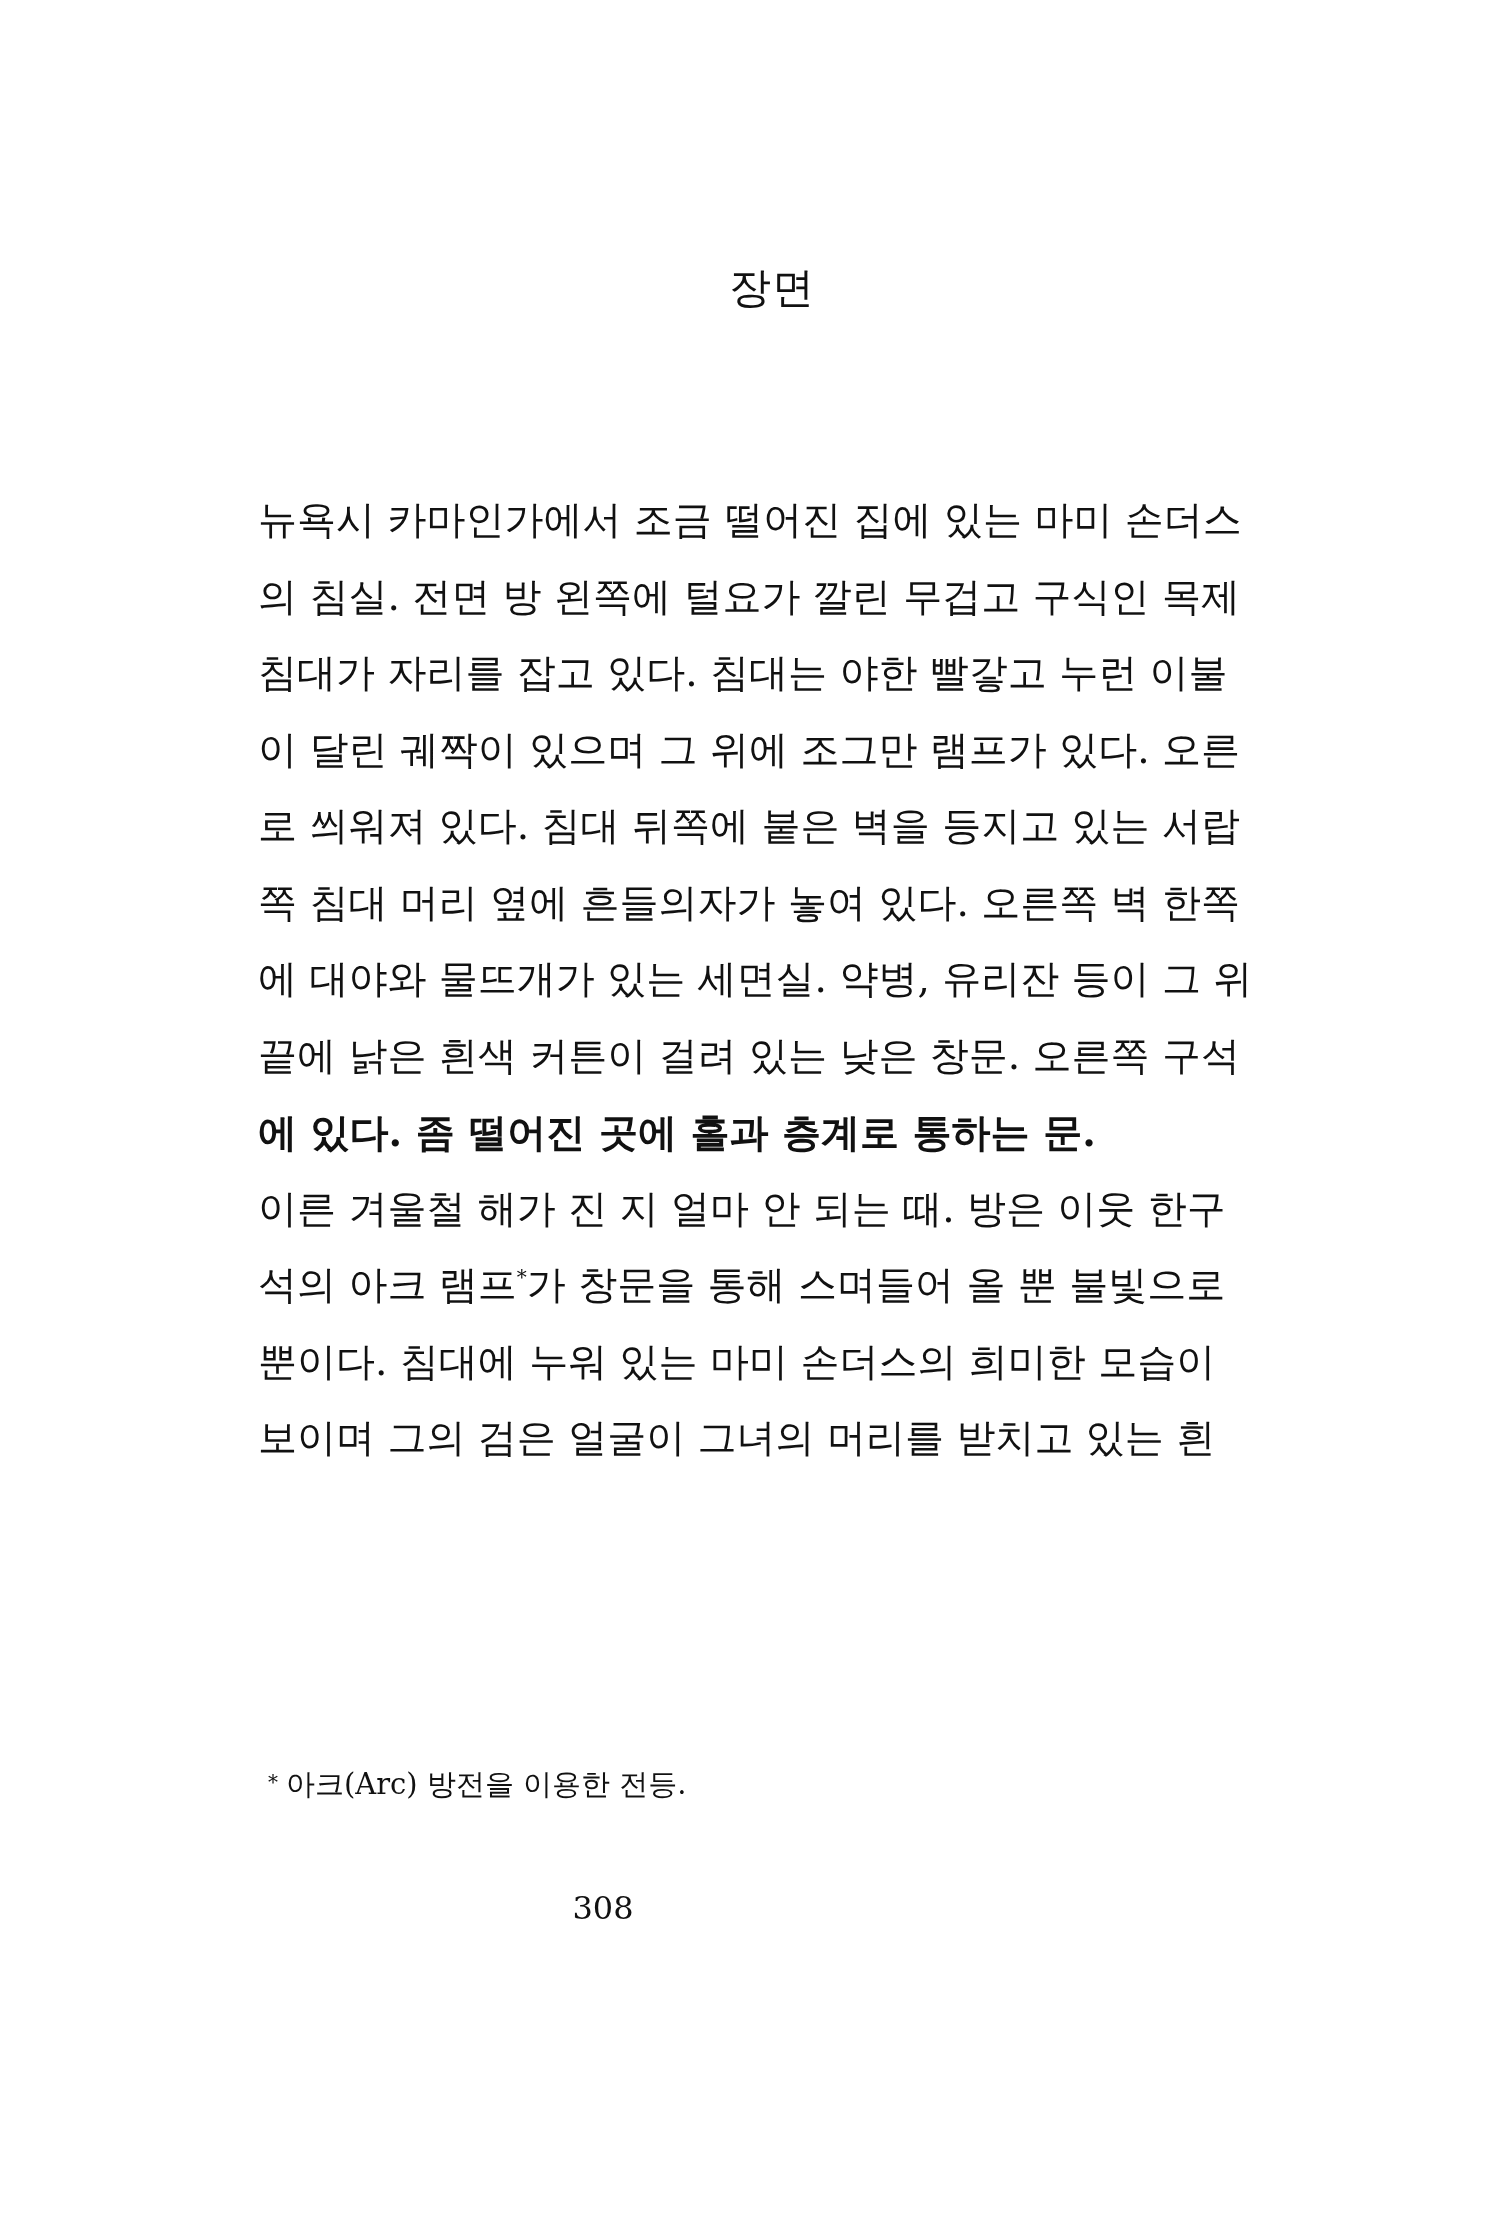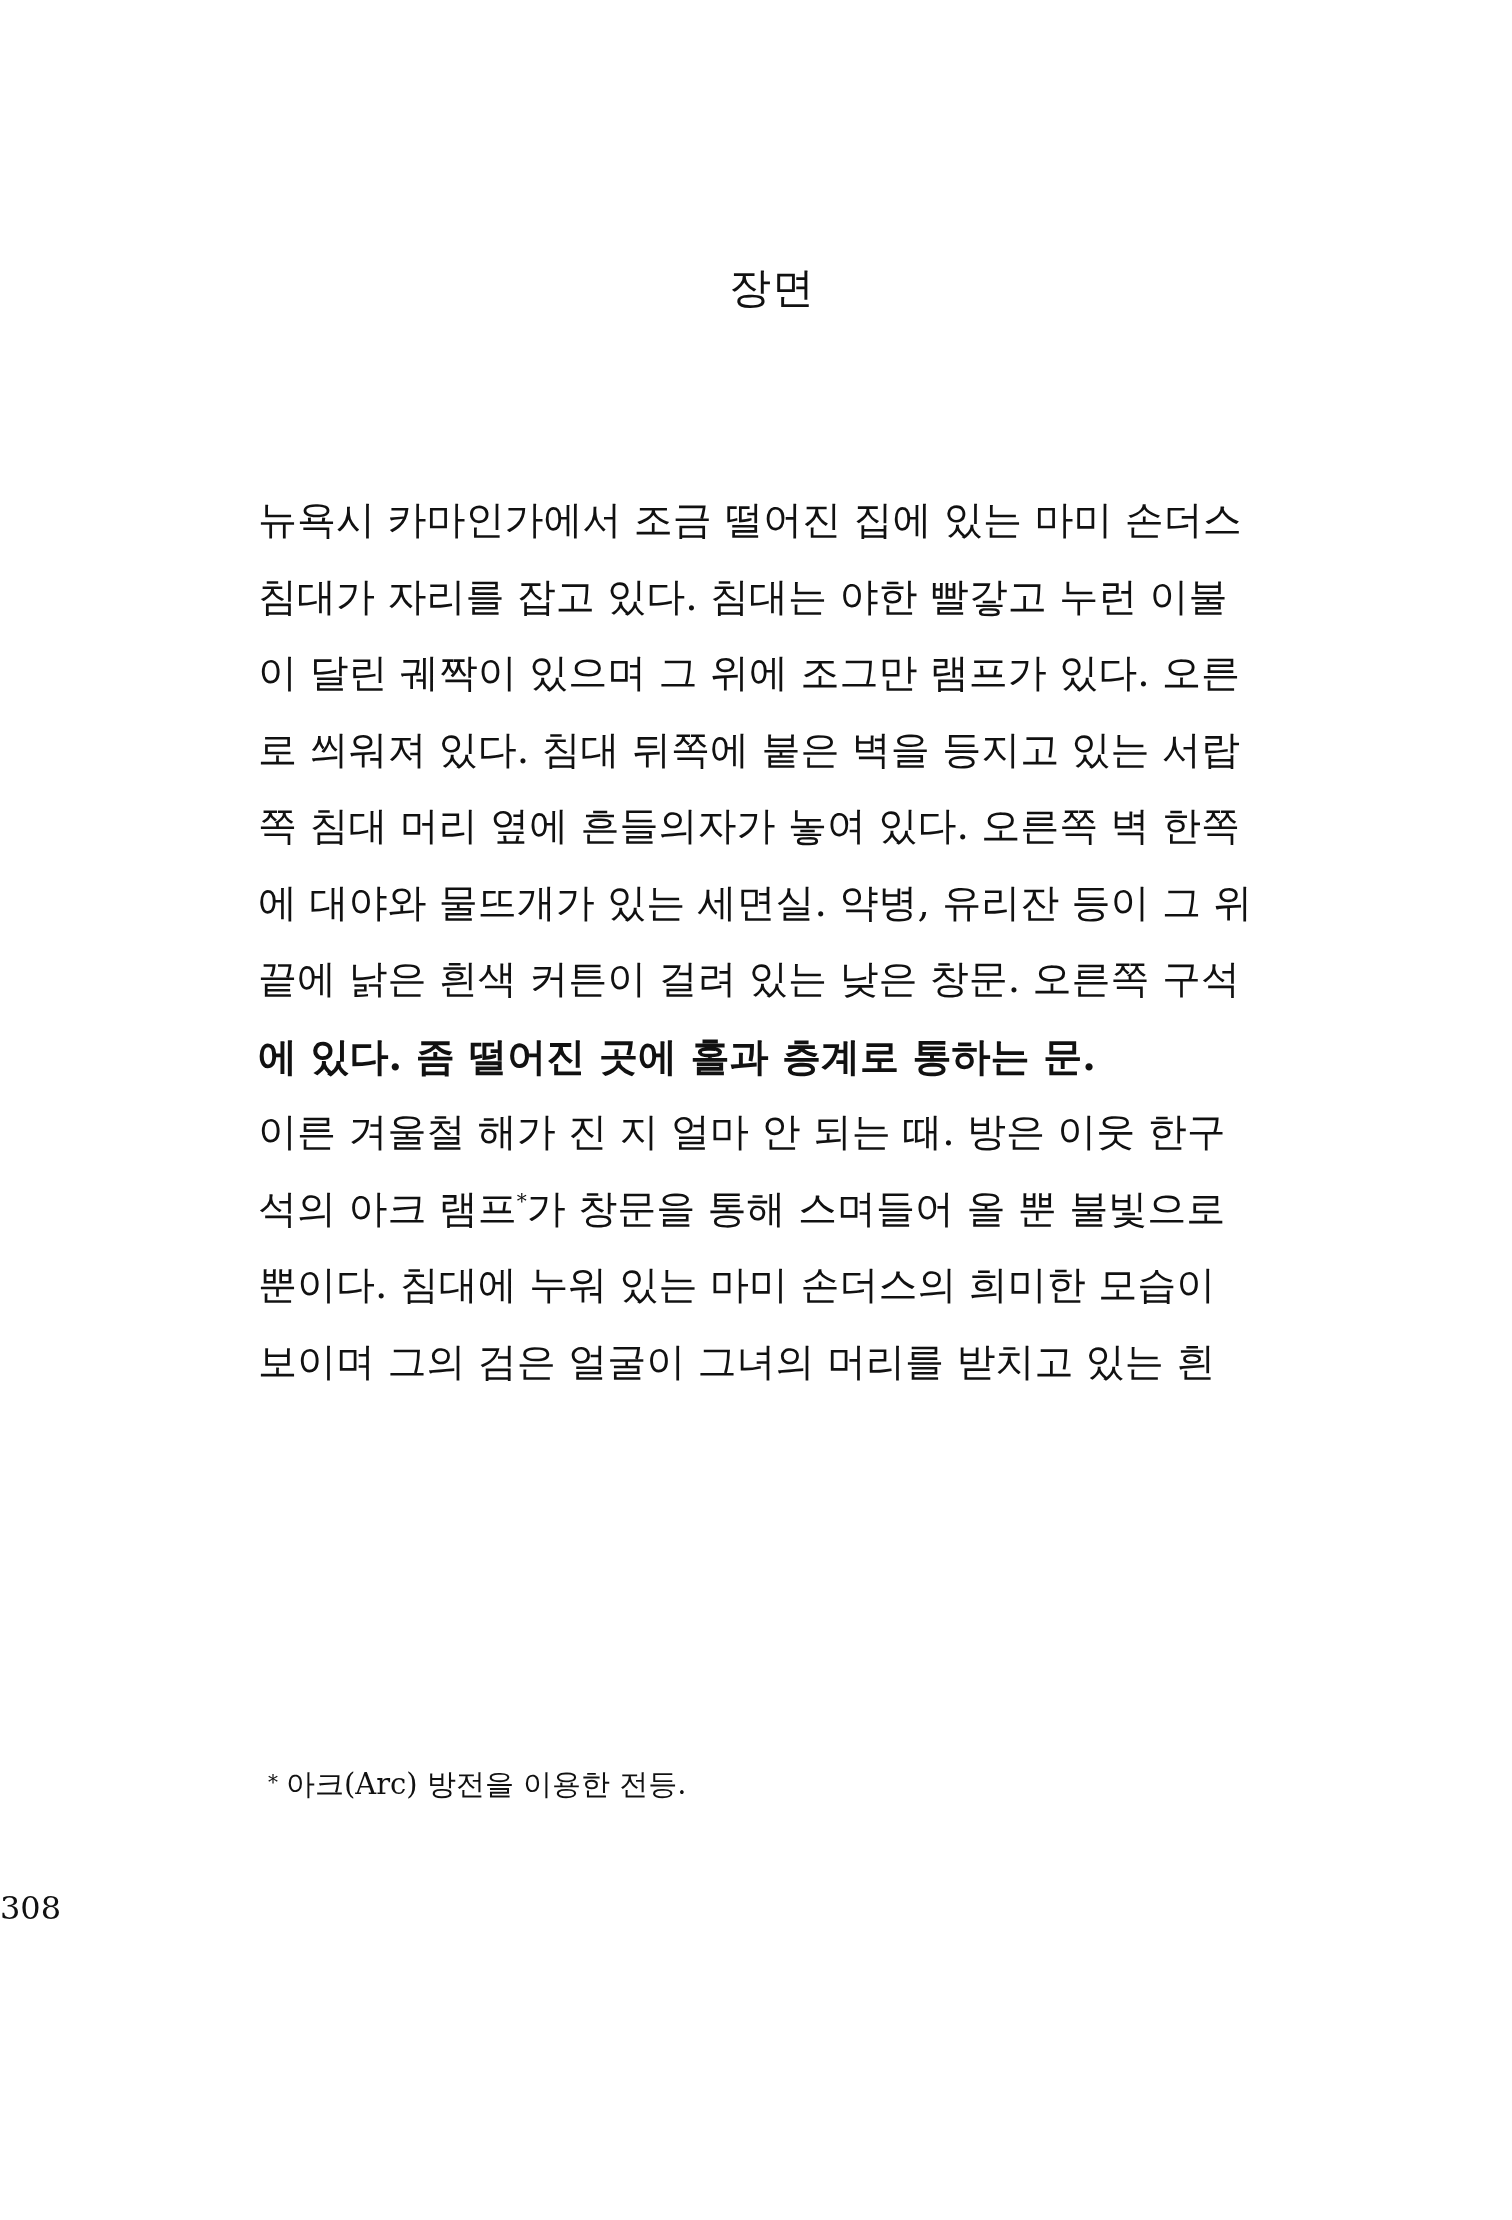--- a/index.html
+++ b/index.html
@@ -70,34 +70,35 @@
     .footnote .mark {
       font-size: 20px;
       vertical-align: 5px;
       margin-right: 8px;
     }
     .page-number {
       position: absolute;
       left: 0;
       width: 1206px;
       top: 1888px;
-      text-align: left;
+      text-align: center;
       font-size: 32px;
       line-height: 40px;
     }
   </style>
 </head>
 <body>
 
 <div class="page">
 
   <h1 class="title">장면</h1>
 
   <div class="body-text">
     <span class="line">뉴욕시 카마인가에서 조금 떨어진 집에 있는 마미 손더스</span>
+    <span class="line">의 침실. 전면 방 왼쪽에 털요가 깔린 무겁고 구식인 목제</span>
     <span class="line">침대가 자리를 잡고 있다. 침대는 야한 빨갛고 누런 이불</span>
     <span class="line">이 달린 궤짝이 있으며 그 위에 조그만 램프가 있다. 오른</span>
     <span class="line">로 씌워져 있다. 침대 뒤쪽에 붙은 벽을 등지고 있는 서랍</span>
     <span class="line">쪽 침대 머리 옆에 흔들의자가 놓여 있다. 오른쪽 벽 한쪽</span>
     <span class="line">에 대야와 물뜨개가 있는 세면실. 약병, 유리잔 등이 그 위</span>
     <span class="line">끝에 낡은 흰색 커튼이 걸려 있는 낮은 창문. 오른쪽 구석</span>
     <span class="line last">에 있다. 좀 떨어진 곳에 홀과 층계로 통하는 문.</span>
     <span class="line">이른 겨울철 해가 진 지 얼마 안 되는 때. 방은 이웃 한구</span>
     <span class="line"><span>석의 아크 램프</span><sup>*</sup><span>가 창문을 통해 스며들어 올 뿐 불빛으로</span></span>
     <span class="line">뿐이다. 침대에 누워 있는 마미 손더스의 희미한 모습이</span>

